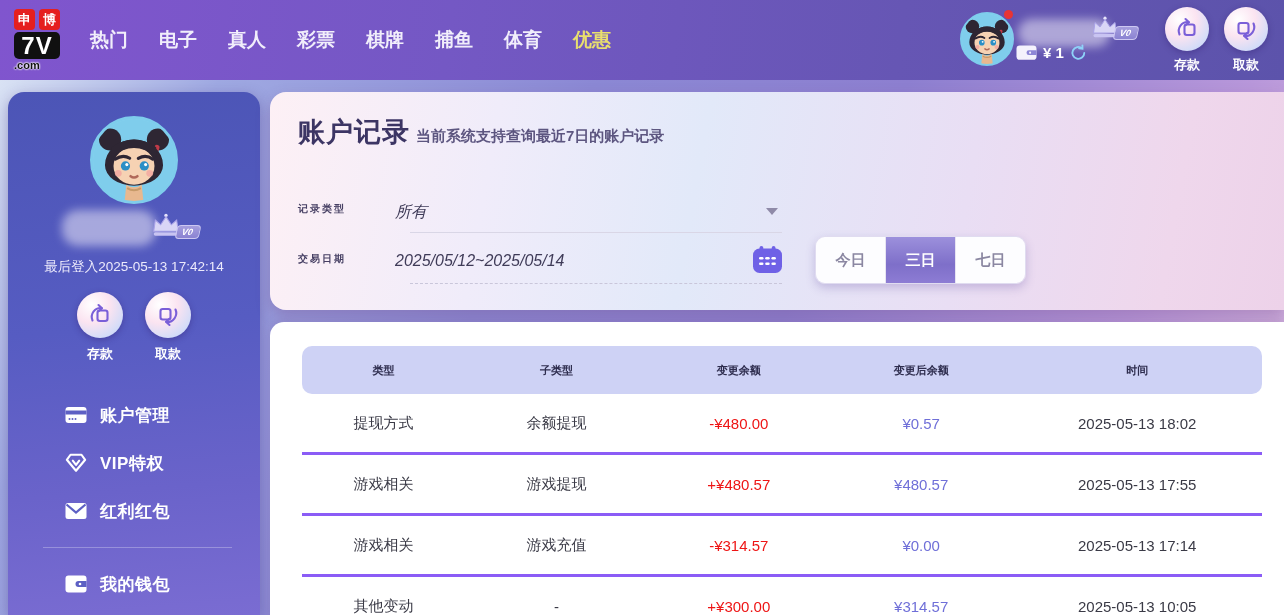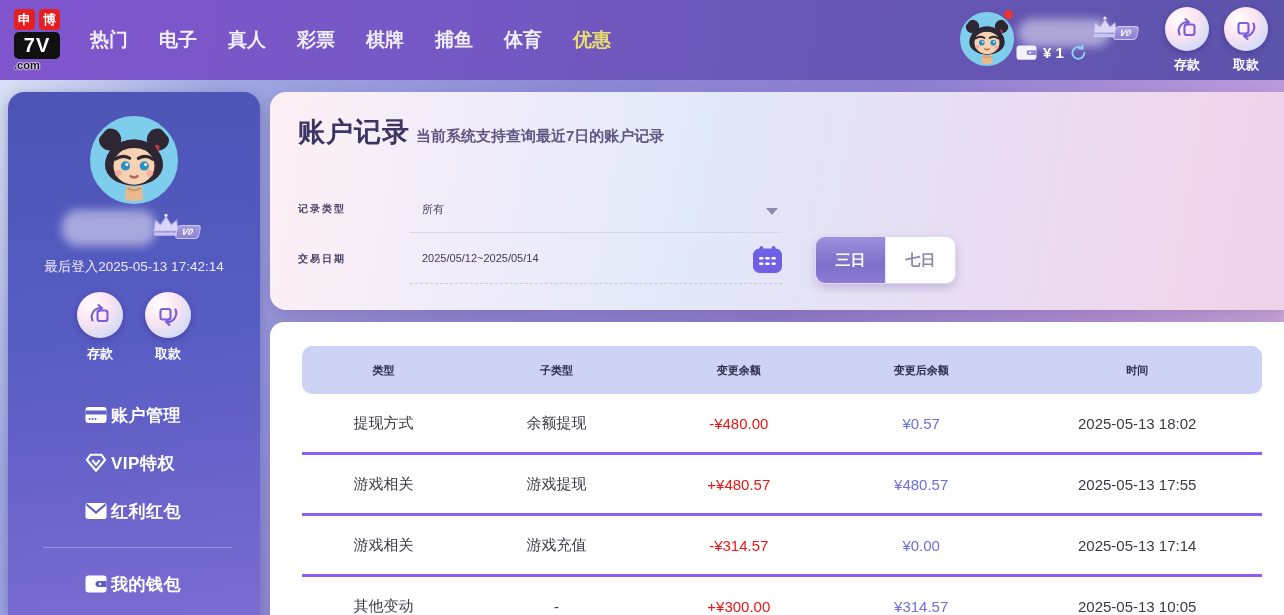--- a/index.html
+++ b/index.html
@@ -6,21 +6,21 @@
   .screen{position:relative;width:1284px;height:615px;overflow:hidden;
     font-family:"Liberation Sans","DejaVu Sans",sans-serif;-webkit-font-smoothing:antialiased;}
   
   .topbar{position:absolute;left:0;top:0;right:0;height:80px;z-index:5;
     background:linear-gradient(97deg,#8055ce 0%,#7458c4 35%,#6656b4 70%,#5c53ab 100%);}
   .logo{position:absolute;left:14px;top:9px;width:64px;cursor:pointer;}
   .logo-badges{display:flex;gap:4px;justify-content:flex-start;}
   .logo-badge{width:21px;height:21px;background:#e51f1f;color:#fff;border-radius:4px;
     font-size:13px;font-weight:700;display:flex;align-items:center;justify-content:center;}
   .logo-main{margin-top:2px;width:46px;background:#101010;color:#fff;border-radius:5px;
-    font-size:20px;font-weight:900;text-align:center;line-height:27px;letter-spacing:1px;}
+    font-size:24px;font-weight:900;text-align:center;line-height:27px;letter-spacing:1px;}
   .logo-suffix{font-size:11px;font-weight:900;color:#111;text-shadow:0 0 2px #fff,0 0 2px #fff,0 0 2px #fff;line-height:12px;}
   .nav{position:absolute;left:90px;top:0;height:80px;display:flex;align-items:center;gap:31px;}
   .nav-item{font-size:19px;font-weight:700;color:#f1eefb;cursor:pointer;white-space:nowrap;}
   .nav-item.active{color:var(--c-nav-active,#e9df6e);}
   .user-cluster{position:absolute;left:952px;top:0;width:210px;height:80px;}
   .avatar{border-radius:50%;overflow:hidden;border:2px solid #7ecdec;background:#86d2ee;cursor:pointer;}
   .avatar svg{display:block;width:100%;height:100%;}
   .avatar.sm{position:absolute;left:8px;top:12px;width:50px;height:50px;}
   .notif-dot{position:absolute;left:52px;top:10px;width:9px;height:9px;border-radius:50%;background:#e83434;}
   .blur-pill{background:rgba(236,234,248,.55);border-radius:16px;filter:blur(5px);}
@@ -55,34 +55,34 @@
   .sb-id-row{position:relative;height:44px;margin-top:2px;}
   .blur-pill.side{position:absolute;left:54px;top:4px;width:94px;height:36px;}
   .sb-crown{position:absolute;left:142px;top:6px;width:62px;height:32px;}
   .sb-crown .crown{position:absolute;left:0;top:0;width:32px;height:27px;}
   .sb-crown .vip-pill{left:26px;top:13px;}
   .last-login{margin-top:8px;text-align:center;color:#eceafc;font-size:13.5px;}
   .sb-actions{margin-top:16px;display:flex;justify-content:center;gap:22px;}
   .sb-actions .action-circle{width:46px;height:46px;}
   .sb-actions .action-label{margin-top:7px;}
   .sb-menu{margin-top:28px;}
-  .menu-item{display:flex;align-items:center;gap:4px;height:48px;padding-left:57px;cursor:pointer;margin-left:20px;}
+  .menu-item{display:flex;align-items:center;gap:13px;height:48px;padding-left:57px;cursor:pointer;}
   .menu-item .mi-icon{width:22px;height:22px;display:flex;align-items:center;justify-content:center;}
   .menu-item .mi-icon svg{width:22px;height:22px;}
   .menu-label{color:#fff;font-size:17px;font-weight:700;letter-spacing:.5px;}
   .menu-divider{height:1px;background:rgba(255,255,255,.28);margin:12px 28px 12px 35px;}
   
   .panel-top{position:absolute;left:270px;right:0;top:12px;height:218px;border-radius:16px 0 0 16px;
     background:linear-gradient(100deg,#fdf0f5 0%,#f0ecfa 22%,#e2e9f9 42%,#e9def4 68%,#efd7ec 88%,#edd2e9 100%);
     box-shadow:0 6px 14px rgba(120,80,140,.35);}
   .title-row{position:absolute;left:28px;top:22px;display:flex;align-items:flex-end;gap:6px;}
   .page-title{margin:0;font-size:27px;font-weight:800;color:#3c3564;letter-spacing:1px;}
   .page-subtitle{font-size:15px;font-weight:700;color:#5d5680;padding-bottom:4px;}
   .field-label{position:absolute;left:28px;font-size:10px;font-weight:700;color:#474064;letter-spacing:2px;}
-  .field-value{position:absolute;left:152px;font-size:11px;color:#3f3b58;}
+  .field-value{position:absolute;left:125px;font-size:16px;color:#3f3b58;font-style:italic;}
   .row1 .field-label,.row1 .field-value{top:110px;}
   .row2 .field-label,.row2 .field-value{top:160px;}
   .select-caret{position:absolute;left:496px;top:116px;width:0;height:0;cursor:pointer;
     border-left:6px solid transparent;border-right:6px solid transparent;border-top:7px solid #8f8aa8;}
   .underline-solid{position:absolute;left:140px;top:140px;width:372px;height:1px;background:#d9d6e6;}
   .underline-dashed{position:absolute;left:140px;top:191px;width:372px;border-bottom:1.5px dashed #c9c6da;}
   .calendar-btn{position:absolute;left:483px;top:154px;width:29px;height:27px;cursor:pointer;}
   .calendar-btn svg{width:100%;height:100%;}
   .range-group{position:absolute;left:545px;top:144px;display:flex;border-radius:10px;overflow:hidden;
     border:1px solid #e0dcf0;box-shadow:0 4px 10px rgba(110,90,170,.3);}
@@ -325,20 +325,21 @@
   <rect x="6.5" y="0" width="3.8" height="6.5" rx="1.9" fill="#6f61e6"></rect>
             <rect x="18.7" y="0" width="3.8" height="6.5" rx="1.9" fill="#6f61e6"></rect>
   <rect x="6" y="11" width="4.5" height="2.6" rx="1.3" fill="#fff"></rect>
             <rect x="12.2" y="11" width="4.5" height="2.6" rx="1.3" fill="#fff"></rect>
             <rect x="18.4" y="11" width="4.5" height="2.6" rx="1.3" fill="#fff"></rect>
   <rect x="6" y="16.5" width="4.5" height="2.6" rx="1.3" fill="#fff"></rect>
             <rect x="12.2" y="16.5" width="4.5" height="2.6" rx="1.3" fill="#fff"></rect>
             <rect x="18.4" y="16.5" width="4.5" height="2.6" rx="1.3" fill="#fff"></rect>
           </svg></span>
       <div class="range-group" id="rangeGroup">
+          <div class="range-btn">今日</div>
           <div class="range-btn active">三日</div>
           <div class="range-btn">七日</div>
         </div>
     </section>
 
     <section class="panel-table">
       <table class="records">
         <colgroup>
             <col class="c1">
             <col class="c2">

